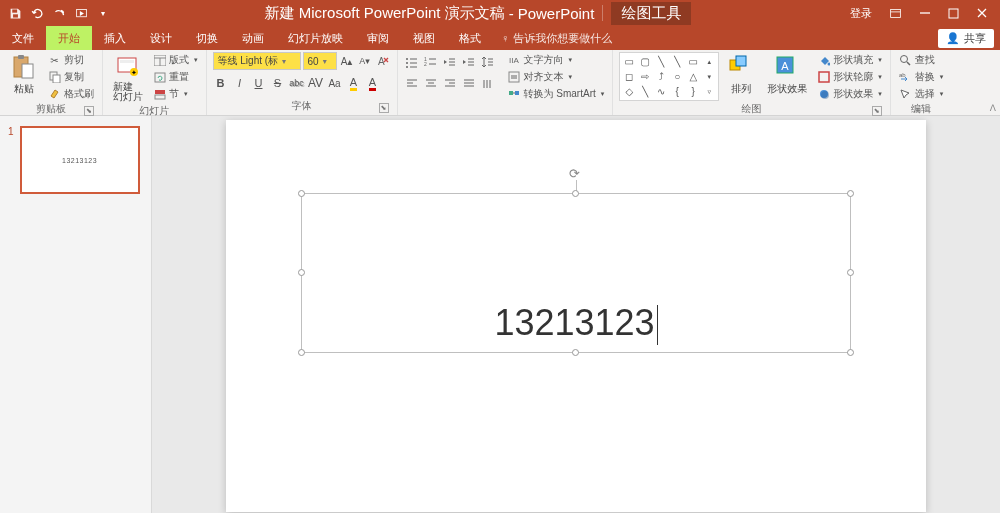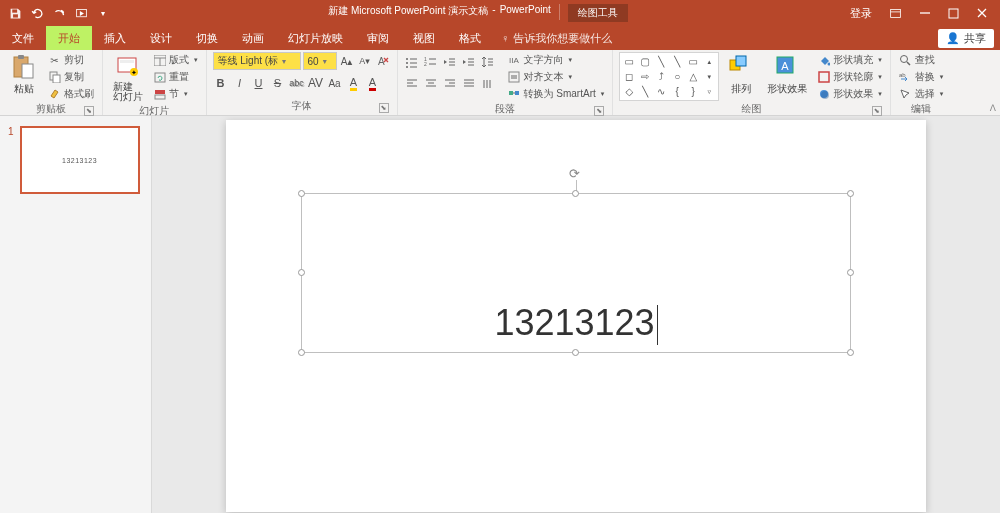--- a/index.html
+++ b/index.html
@@ -1,20 +1,20 @@
 <!DOCTYPE html>
 <html><head>
 <meta charset="utf-8">
 <style>
 *{margin:0;padding:0;box-sizing:border-box;font-family:"Microsoft YaHei","Segoe UI",sans-serif;-webkit-font-smoothing:antialiased}
 body{width:1000px;height:513px;background:#e6e6e6;overflow:hidden;font-size:11px;color:#444}
 .titlebar{height:26px;background:#b7472a;display:flex;align-items:center;color:#fff}
 .qat{display:flex;align-items:center;gap:8px;padding:0 8px}
 .qat .ico,.win-btn .ico{width:14px;height:14px;display:flex;align-items:center;justify-content:center}
-.title-center{flex:1;text-align:center;font-size:10px;display:flex;align-items:flex-start;justify-content:center;gap:4px}
+.title-center{flex:1;text-align:center;font-size:15px;display:flex;align-items:center;justify-content:center;gap:4px}
 .title-center .sep{width:1px;height:16px;background:rgba(255,255,255,.3);margin:0 4px}
 .title-context{background:#8f3a22;padding:2px 10px;height:100%;display:flex;align-items:center}
 .win-btns{display:flex;align-items:center;gap:17px;padding:0 12px}
 .menubar{height:24px;background:#b7472a;display:flex;align-items:center;color:#fff;font-size:11px}
 .menubar .tab{padding:0 12px;height:100%;display:flex;align-items:center;cursor:pointer}
 .menubar .tab.active{background:#bef264;color:#b7472a}
 .menubar .tab.context{color:#fff}
 .tell-me{margin-left:8px;color:rgba(255,255,255,.85);display:flex;align-items:center;gap:4px}
 .share-btn{margin-left:auto;margin-right:6px;background:#fff;color:#444;padding:2px 8px;border-radius:2px;display:flex;align-items:center;gap:4px;font-size:11px}
 .ribbon{height:66px;background:#f3f2f1;border-bottom:1px solid #d4d4d4;display:flex;position:relative}
@@ -382,21 +382,20 @@
                 <rect x="1" y="3" width="4" height="4" fill="#4a8"></rect>
                 <rect x="7" y="3" width="4" height="4" fill="#48c"></rect>
                 <path d="M5 5h2" stroke="#666"></path>
               </svg>
             </span>
             <span>转换为 SmartArt</span>
             <span style="font-size:7px;margin-left:2px">▾</span>
           </div>
       </div>
     </div>
-    <div class="group-label"><span>段落</span><span class="launcher">⬊</span></div>
   </div>
 
   <div class="group">
     <div class="group-body">
       <div class="shapes-gallery">
         <div>▭</div>
           <div>▢</div>
           <div>╲</div>
           <div>╲</div>
           <div>▭</div>

